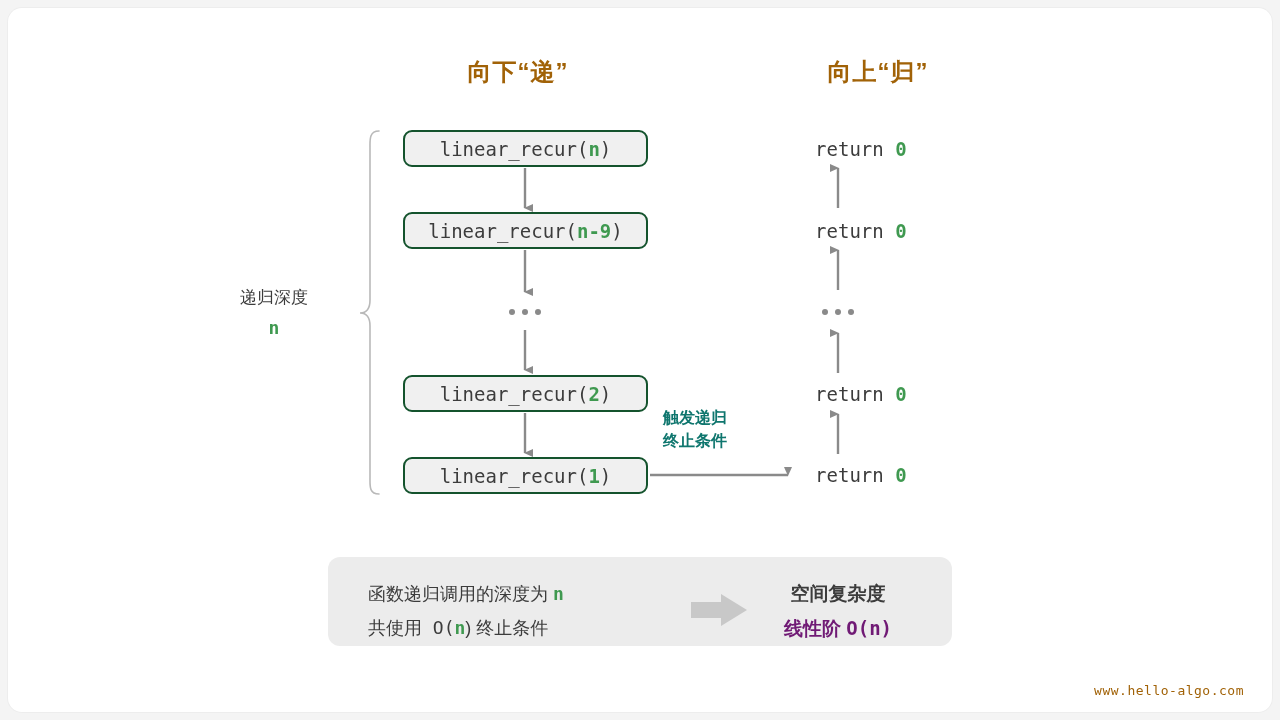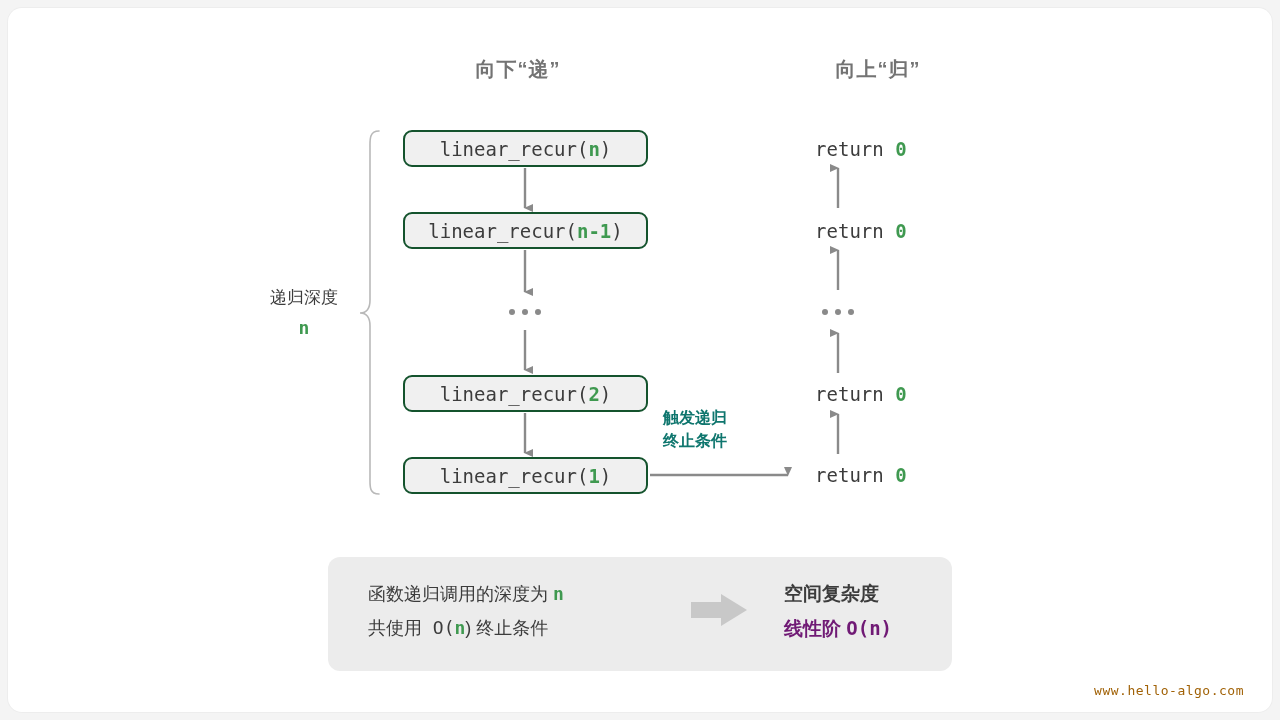--- a/index.html
+++ b/index.html
@@ -38,23 +38,23 @@
     left: 0;
     top: 0;
     width: 1280px;
     height: 720px;
     pointer-events: none;
   }
 
   
   .col-head {
     position: absolute;
-    font-size: 20px;
-    font-weight: bold;
-    color: #737373;
+    font-size: 24px;
+    font-weight: bold;
+    color: #a16207;
     letter-spacing: 1px;
     white-space: nowrap;
     transform: translateX(-50%);
   }
   #head-down { left: 518px; top: 56px; }
   #head-up   { left: 878px; top: 56px; }
 
   
   .call-box {
     position: absolute;
@@ -106,21 +106,20 @@
   #depth-label {
     position: absolute;
     left: 274px;
     top: 283px;
     transform: translateX(-50%);
     text-align: center;
     font-size: 17px;
     color: #3c3c3c;
     line-height: 30px;
     white-space: nowrap;
-    margin-left: 30px;
   }
   #depth-label .g {
     color: #3f9950;
     font-weight: bold;
     font-family: "DejaVu Sans Mono", "Liberation Mono", monospace;
     font-size: 18px;
   }
 
   
   #terminate-note {
@@ -133,21 +132,21 @@
     line-height: 23px;
     white-space: pre-line;
   }
 
   
   #summary-box {
     position: absolute;
     left: 328px;
     top: 557px;
     width: 624px;
-    height: 114px;
+    height: 89px;
     box-sizing: border-box;
     background: #ececec;
     border-radius: 12px;
   }
   #summary-left {
     position: absolute;
     left: 40px;
     top: 20px;
     font-size: 18px;
     color: #3c3c3c;
@@ -162,21 +161,21 @@
   #summary-left .g {
     color: #3f9950;
     font-weight: bold;
     font-family: "DejaVu Sans Mono", "Liberation Mono", monospace;
   }
   #summary-right {
     position: absolute;
     left: 510px;
     top: 20px;
     transform: translateX(-50%);
-    text-align: left;
+    text-align: center;
     line-height: 34px;
     white-space: nowrap;
   }
   #summary-right .title {
     font-size: 19px;
     font-weight: bold;
     color: #3c3c3c;
   }
   #summary-right .blue {
     font-size: 19px;
@@ -254,21 +253,21 @@
 
   <div id="depth-label">
     <div>递归深度</div>
     <div class="g">n</div>
   </div>
 
   <div class="call-box" style="top:130px">
     <span>linear_recur(</span><span class="g">n</span><span>)</span>
   </div>
   <div class="call-box" style="top:212px">
-    <span>linear_recur(</span><span class="g">n-1</span><span>)</span>
+    <span>linear_recur(</span><span class="g">n-9</span><span>)</span>
   </div>
   <div class="call-box" style="top:375px">
     <span>linear_recur(</span><span class="g">2</span><span>)</span>
   </div>
   <div class="call-box" style="top:457px">
     <span>linear_recur(</span><span class="g">1</span><span>)</span>
   </div>
 
   <div class="dots" style="left:525px; top:312px">
     <i></i>

